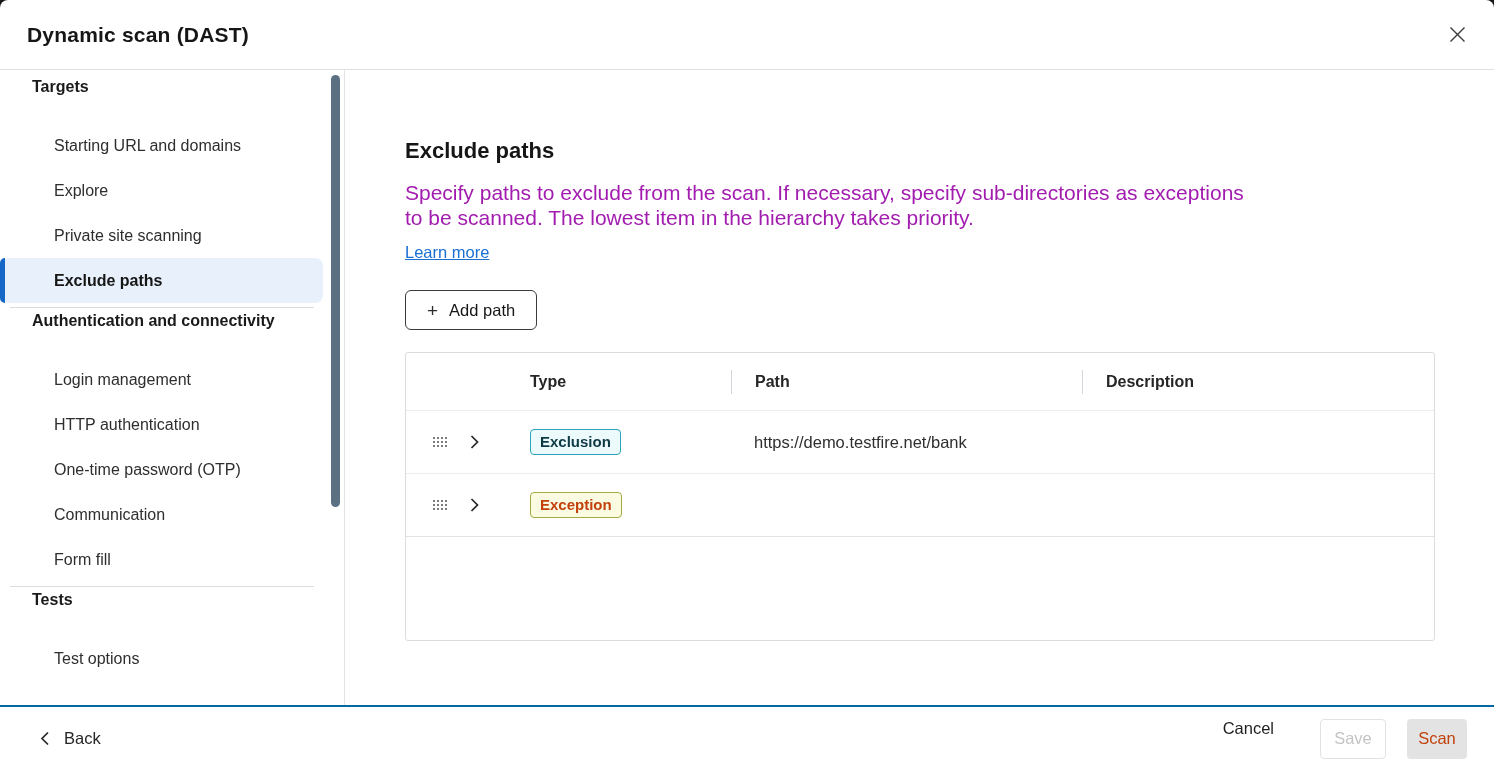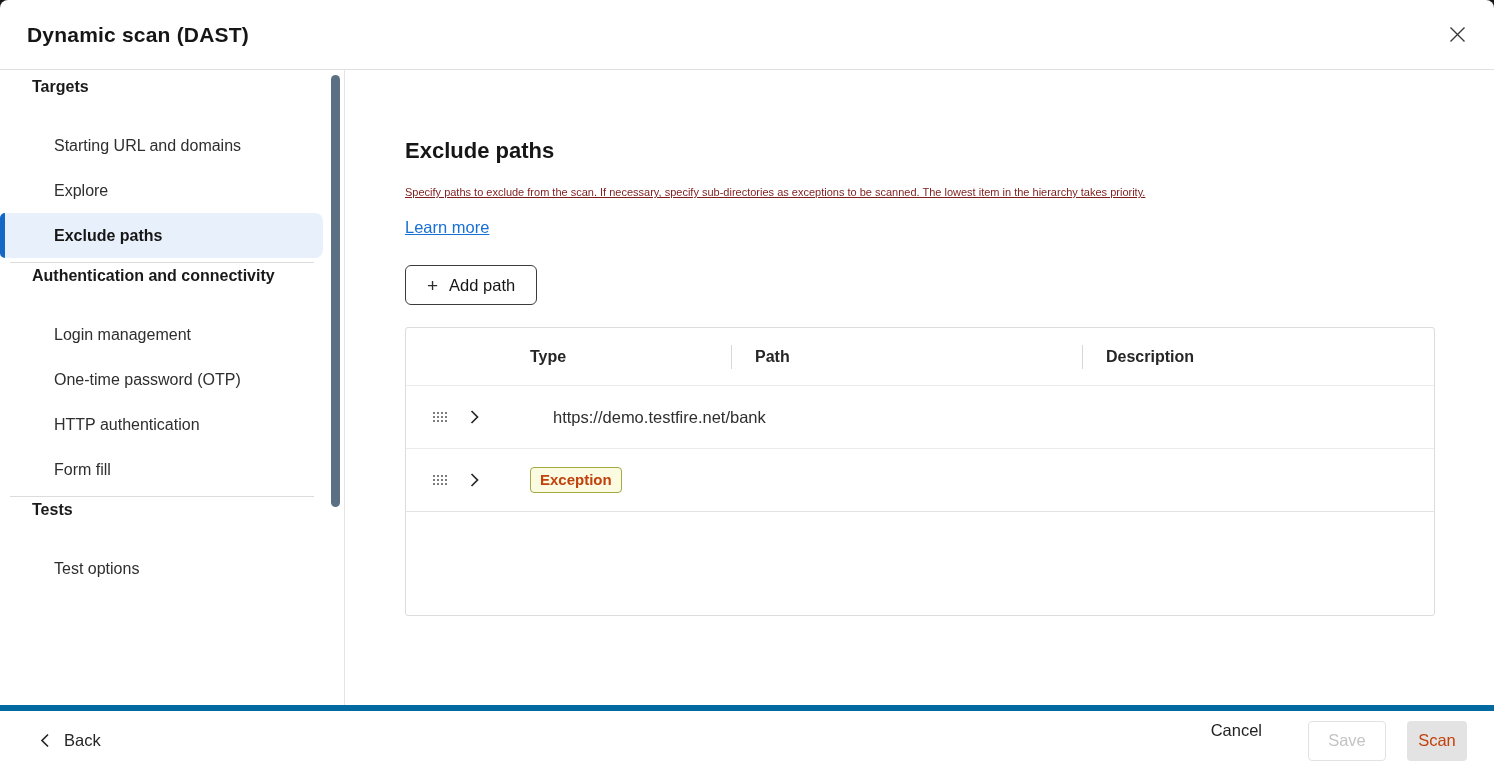--- a/index.html
+++ b/index.html
@@ -71,21 +71,21 @@
     margin:4px 30px 4px 10px;
   }
   .scroll-thumb{
     position:absolute;top:5px;right:4px;
     width:9px;height:432px;border-radius:5px;
     background:var(--scrollbar);
   }
   
   .main{flex:1 1 auto;padding:68px 58px 0 60px;overflow:hidden;}
   .page-title{font-size:22px;font-weight:bold;color:#161616;}
-  .page-desc{margin-top:16px;font-size:11px;line-height:25px;color:#7f1d1d;max-width:840px;text-decoration:underline;}
+  .page-desc{margin-top:16px;font-size:21px;line-height:25px;color:#a21caf;max-width:840px;}
   .learn-more{
     display:inline-block;margin-top:13px;
     font-size:16.5px;color:var(--link-blue);text-decoration:underline;cursor:pointer;
   }
   .add-path-btn{
     margin-top:28px;
     height:40px;padding:0 21px;
     display:inline-flex;align-items:center;gap:11px;
     background:#fff;border:1px solid #3c3c3c;border-radius:6px;
     font-size:16.5px;color:#161616;cursor:pointer;
@@ -127,38 +127,38 @@
   .badge.exception{background:#fafbe1;border:1.5px solid #a3ab42;color:#c2410c;}
   .drag-handle{
     width:15px;height:12px;cursor:grab;
     background-image:radial-gradient(#7d7d7d 1.1px,transparent 1.2px);
     background-size:4px 4px;background-position:0 0;
   }
   .row-chevron{display:flex;align-items:center;cursor:pointer;background:none;border:none;padding:0;}
   
   .dlg-footer{
     height:65px;flex:0 0 65px;
-    border-top:6px solid #0369a1;
+    border-top:2px solid #0369a1;
     display:flex;align-items:center;justify-content:space-between;
     padding:0 27px 0 40px;
     background:#fff;
   }
   .back-btn{
     display:flex;align-items:center;gap:14px;
     background:none;border:none;cursor:pointer;
     font-size:16.5px;color:#262626;font-family:inherit;
   }
   .footer-right{display:flex;align-items:flex-start;}
   .cancel-btn{
     background:none;border:none;cursor:pointer;
     font-size:16.5px;color:#1f1f1f;font-family:inherit;
     margin-right:46px;
   }
   .save-btn{
-    width:78px;height:40px;border-radius:4px;
+    width:66px;height:40px;border-radius:4px;
     background:#fff;border:1px solid #e2e2e2;
     font-size:16.5px;color:#c4c4c4;font-family:inherit;
     margin-right:21px;
   }
   .scan-btn{
     width:60px;height:40px;border-radius:4px;
     background:#e3e3e3;border:none;
     font-size:16.5px;color:#c2410c;font-family:inherit;
   }
 </style>
@@ -184,38 +184,44 @@
 
       <div class="nav-header">
         <span>Targets</span>
       </div>
       <div class="nav-item">
         <span>Starting URL and domains</span>
       </div>
       <div class="nav-item">
         <span>Explore</span>
       </div>
+      <div class="nav-item">
+        <span>Private site scanning</span>
+      </div>
       <div class="nav-item selected">
         <div class="selected-indicator"></div>
         <span>Exclude paths</span>
       </div>
 
       <hr class="nav-divider">
 
       <div class="nav-header">
         <span>Authentication and connectivity</span>
       </div>
       <div class="nav-item">
         <span>Login management</span>
       </div>
       <div class="nav-item">
+        <span>HTTP authentication</span>
+      </div>
+      <div class="nav-item">
         <span>One-time password (OTP)</span>
       </div>
       <div class="nav-item">
-        <span>HTTP authentication</span>
+        <span>Communication</span>
       </div>
       <div class="nav-item">
         <span>Form fill</span>
       </div>
 
       <hr class="nav-divider">
 
       <div class="nav-header">
         <span>Tests</span>
       </div>
@@ -249,20 +255,23 @@
         </div>
 
         <div class="t-row">
           <div class="col-icons">
             <span class="drag-handle"></span>
             <button class="row-chevron">
               <svg width="11" height="16" viewBox="0 0 11 16">
                   <path d="M2.5 2 L8.5 8 L2.5 14" fill="none" stroke="#262626" stroke-width="1.7"></path>
                 </svg>
             </button>
+          </div>
+          <div class="col-type">
+            <span class="badge exclusion">Exclusion</span>
           </div>
           <div class="col-path">
             <span class="path-text">https://demo.testfire.net/bank</span>
           </div>
           <div class="col-desc">
             <span class="path-text"></span>
           </div>
         </div>
 
         <div class="t-row last">

